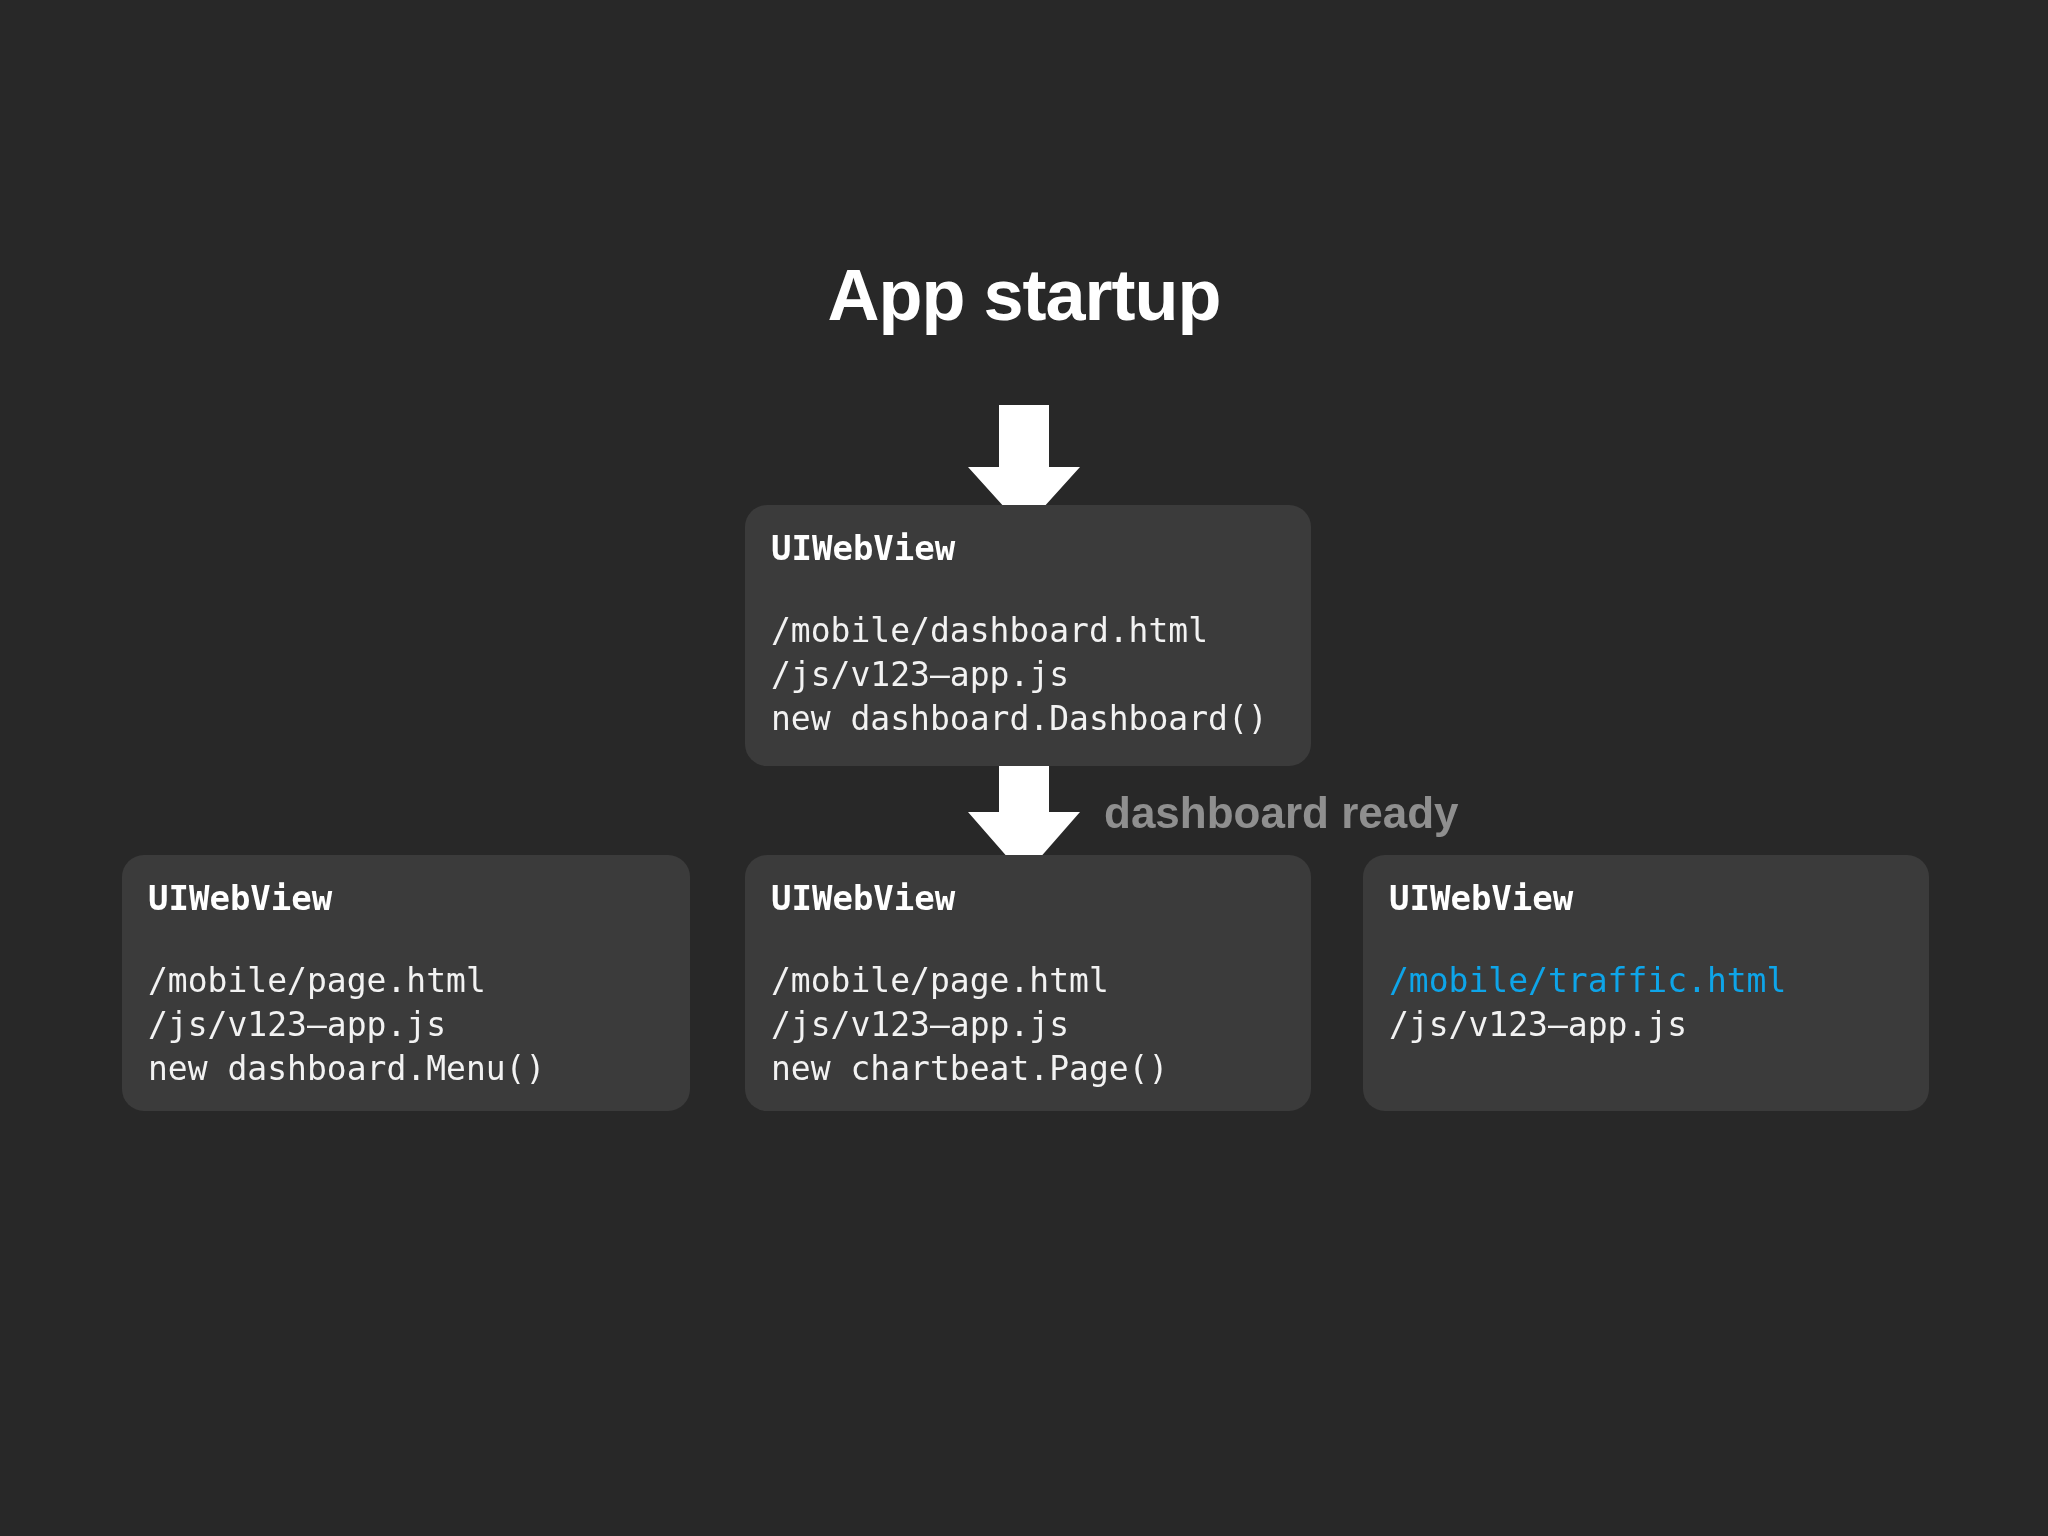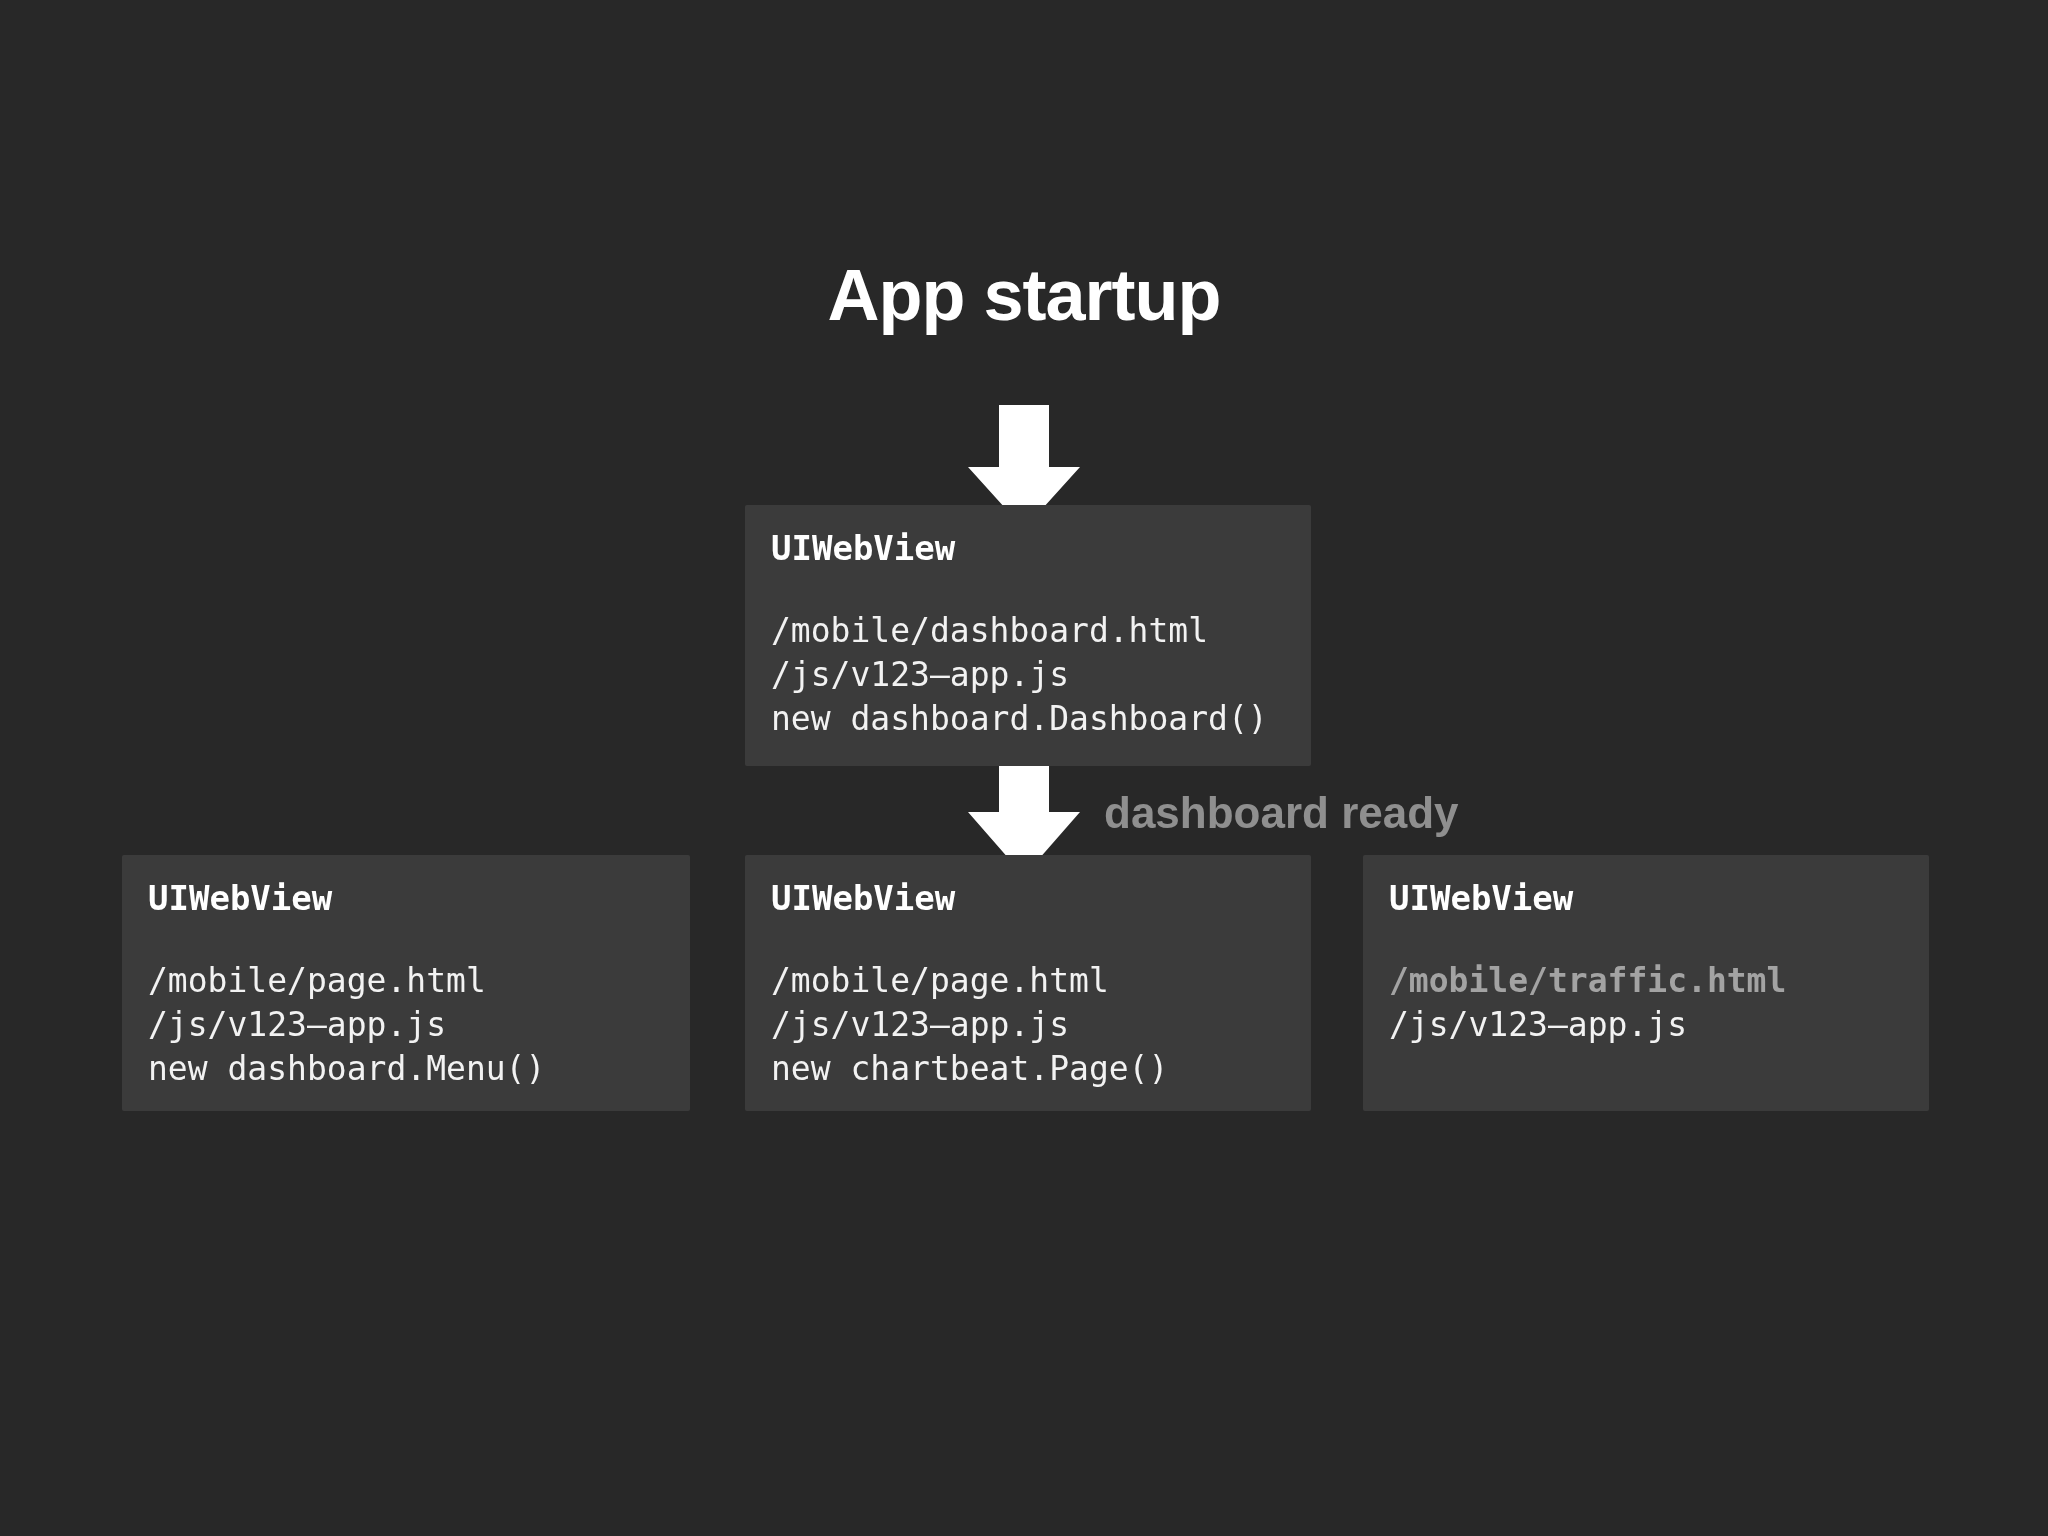--- a/index.html
+++ b/index.html
@@ -48,21 +48,21 @@
     font-size: 44px;
     line-height: 52px;
     color: #8f8f8f;
     white-space: nowrap;
   }
 
   
   .node {
     position: absolute;
     background: #3b3b3b;
-    border-radius: 2px;
+    border-radius: 22px;
     box-sizing: border-box;
     padding: 22px 42px 20px 26px;
   }
   .node-title {
     font-family: "DejaVu Sans Mono", monospace;
     font-weight: bold;
     font-size: 34px;
     line-height: 42px;
     color: #ffffff;
     white-space: nowrap;
@@ -75,22 +75,22 @@
     font-size: 33px;
     line-height: 44px;
     color: #f2f2f2;
     white-space: nowrap;
   }
   .node-line {
     display: block;
     white-space: nowrap;
   }
   .node-line.emph {
-    font-weight: bold;
-    color: #a3a3a3;
+    font-weight: normal;
+    color: #0ea5e9;
   }
 
   
   #node-dashboard { left: 745px; top: 505px;  width: 566px; height: 261px; }
   #node-menu      { left: 122px; top: 855px;  width: 568px; height: 256px; }
   #node-page      { left: 745px; top: 855px;  width: 566px; height: 256px; }
   #node-traffic   { left: 1363px; top: 855px; width: 566px; height: 256px; }
 
   #arrow-startup  { left: 968px; top: 405px; }
   #arrow-ready    { left: 968px; top: 748px; }

